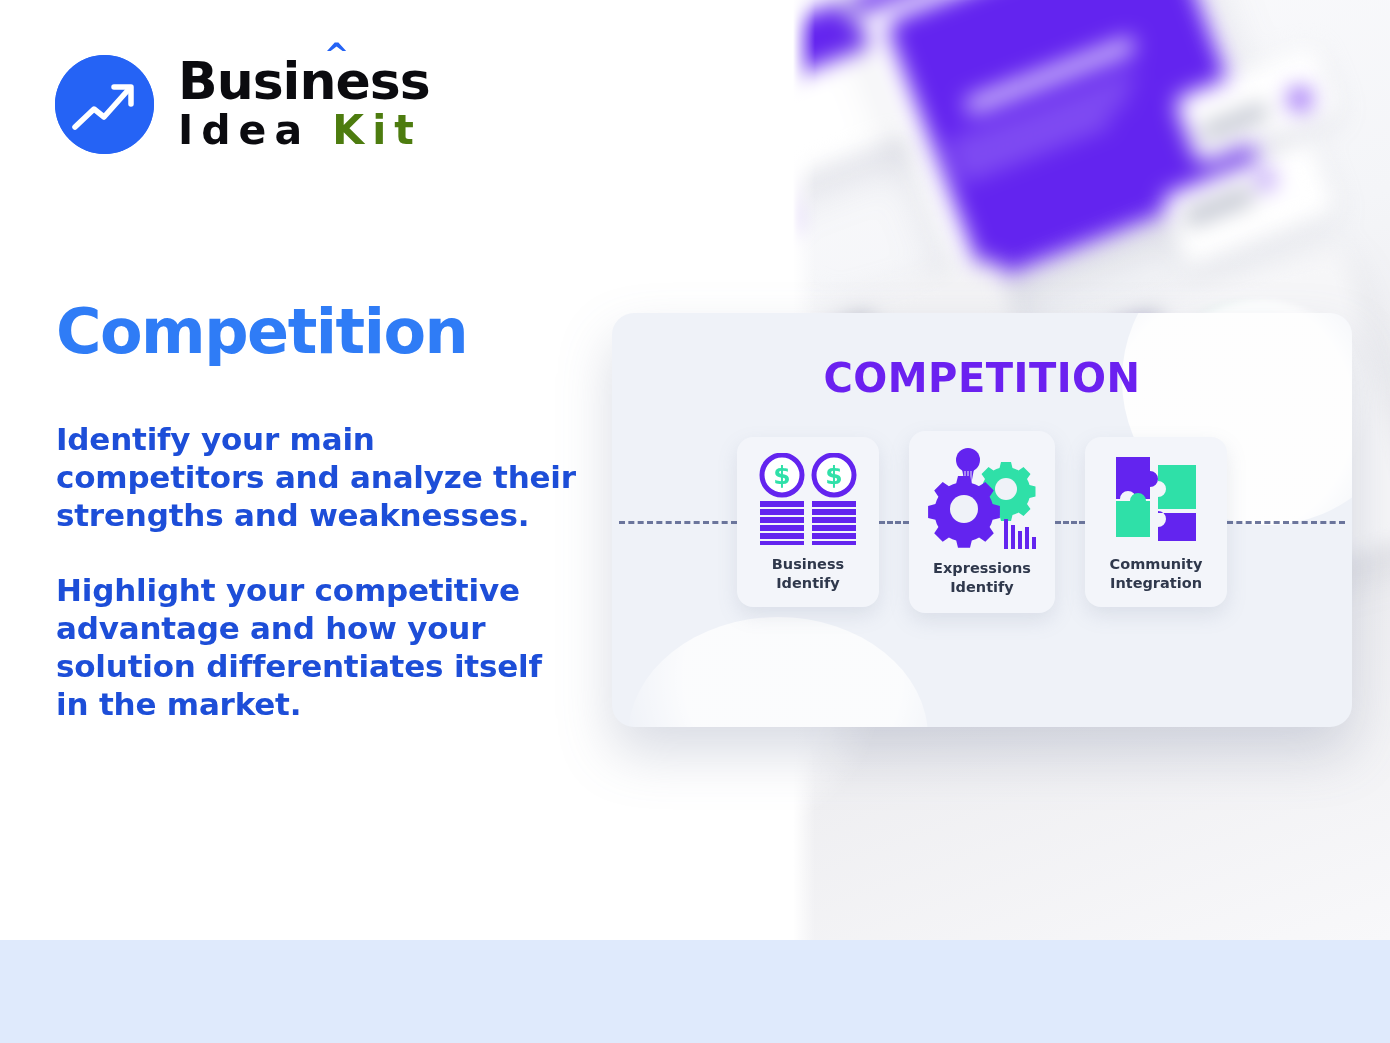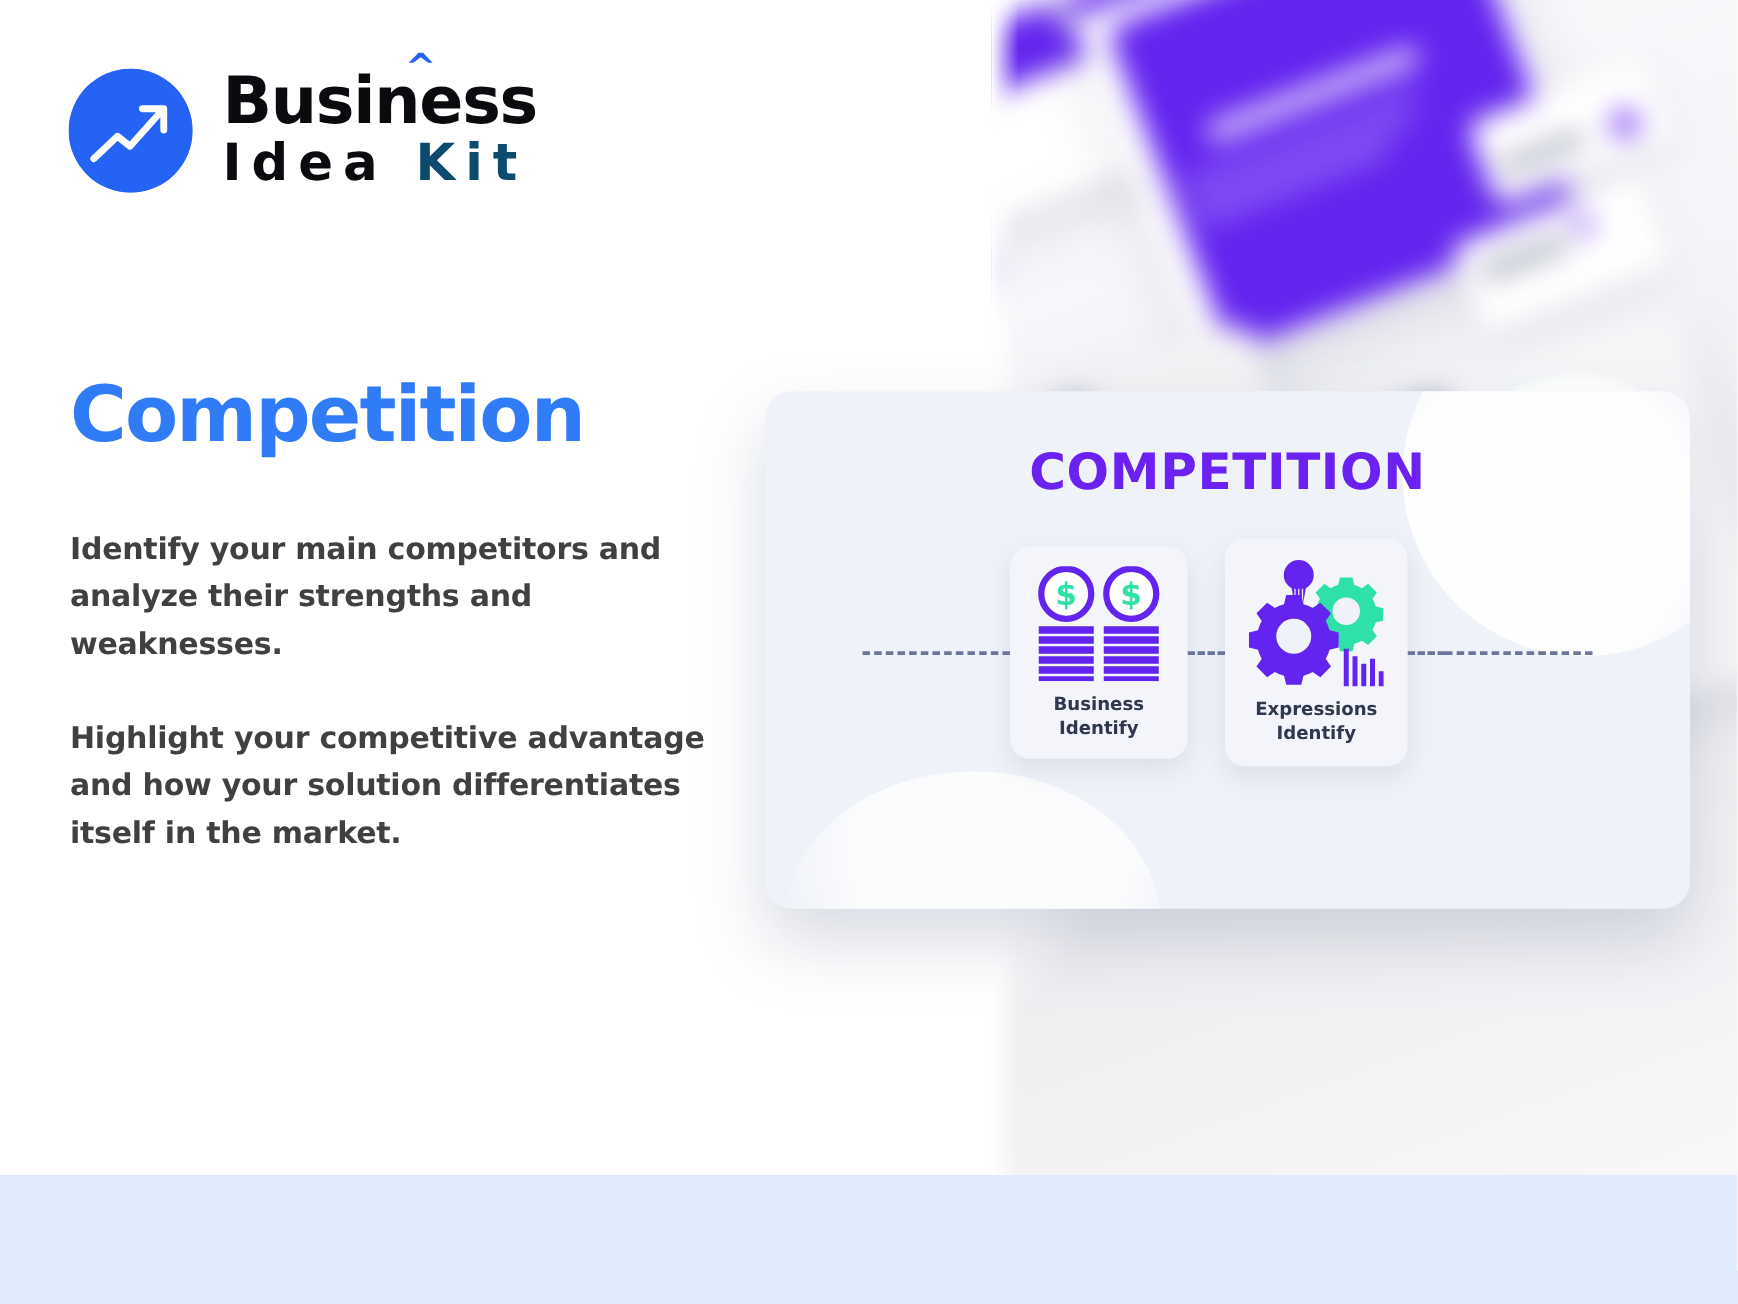--- a/index.html
+++ b/index.html
@@ -118,32 +118,32 @@
   .logo-words { margin-left: 24px; }
   .logo-line1 {
     font-family: "DejaVu Sans", sans-serif; font-weight: bold; font-size: 52px;
     letter-spacing: -1px; color: #0b0b0f; line-height: 0.95; position: relative;
   }
   .logo-hat { position: absolute; left: 146px; top: -16px; font-size: 30px; color: #2563f5; font-weight: bold;}
   .logo-line2 {
     font-family: "DejaVu Sans", sans-serif; font-weight: bold; font-size: 41px;
     letter-spacing: 8px; color: #0b0b0f; line-height: 1.05; margin-top: 2px;
   }
-  .logo-line2 .kit { color: #0c4a6e; }
+  .logo-line2 .kit { color: #4d7c0f; }
 
   
   .headline {
     position: absolute; left: 56px; top: 295px;
     font-family: "DejaVu Sans", sans-serif; font-weight: bold;
     font-size: 62px; color: #2f7cf6; letter-spacing: -1.5px;
   }
   .para {
     position: absolute; left: 56px; width: 520px;
     font-family: "DejaVu Sans", sans-serif; font-weight: bold;
-    font-size: 24px; line-height: 38px; color: #404040; letter-spacing: -0.2px;
+    font-size: 31px; line-height: 38px; color: #1d4ed8; letter-spacing: -0.2px;
   }
   .para-1 { top: 420px; }
   .para-2 { top: 571px; }
 
   
   .comp-card {
     position: absolute; left: 612px; top: 313px; width: 740px; height: 414px;
     background: #eff2f8; border-radius: 22px;
     box-shadow: 0 26px 54px rgba(110,120,150,.26);
     z-index: 8; overflow: hidden;
@@ -348,19 +348,37 @@
           </svg>
         </div>
         <div class="flabel">
           <span>Expressions</span><br>
           <span>Identify</span>
         </div>
       </div>
 
       <div class="dash dash-mid"></div>
 
+      <div class="fcard fcard-side">
+        <div class="ficon">
+          <svg width="92" height="92" viewBox="0 0 92 92">
+
+            <path d="M6 4 h34 v14 a8 8 0 0 1 0 16 v12 h-14 a8 8 0 0 0 -16 0 h-4 Z" fill="#6324ef"></path>
+
+            <path d="M48 12 h38 v44 h-38 v-12 a8 8 0 0 0 0 -16 Z" fill="#2fe0a8"></path>
+
+            <path d="M6 48 h14 a8 8 0 0 1 16 0 h4 v36 h-34 Z" fill="#2fe0a8"></path>
+
+            <path d="M48 60 h38 v28 h-38 v-14 a8 8 0 0 0 0 -16 Z" fill="#6324ef"></path>
+          </svg>
+        </div>
+        <div class="flabel">
+          <span>Community</span><br>
+          <span>Integration</span>
+        </div>
+      </div>
 
       <div class="dash dash-right"></div>
     </div>
   </div>
 
   <div class="bottom-band"></div>
 </div>
 
 </body></html>

